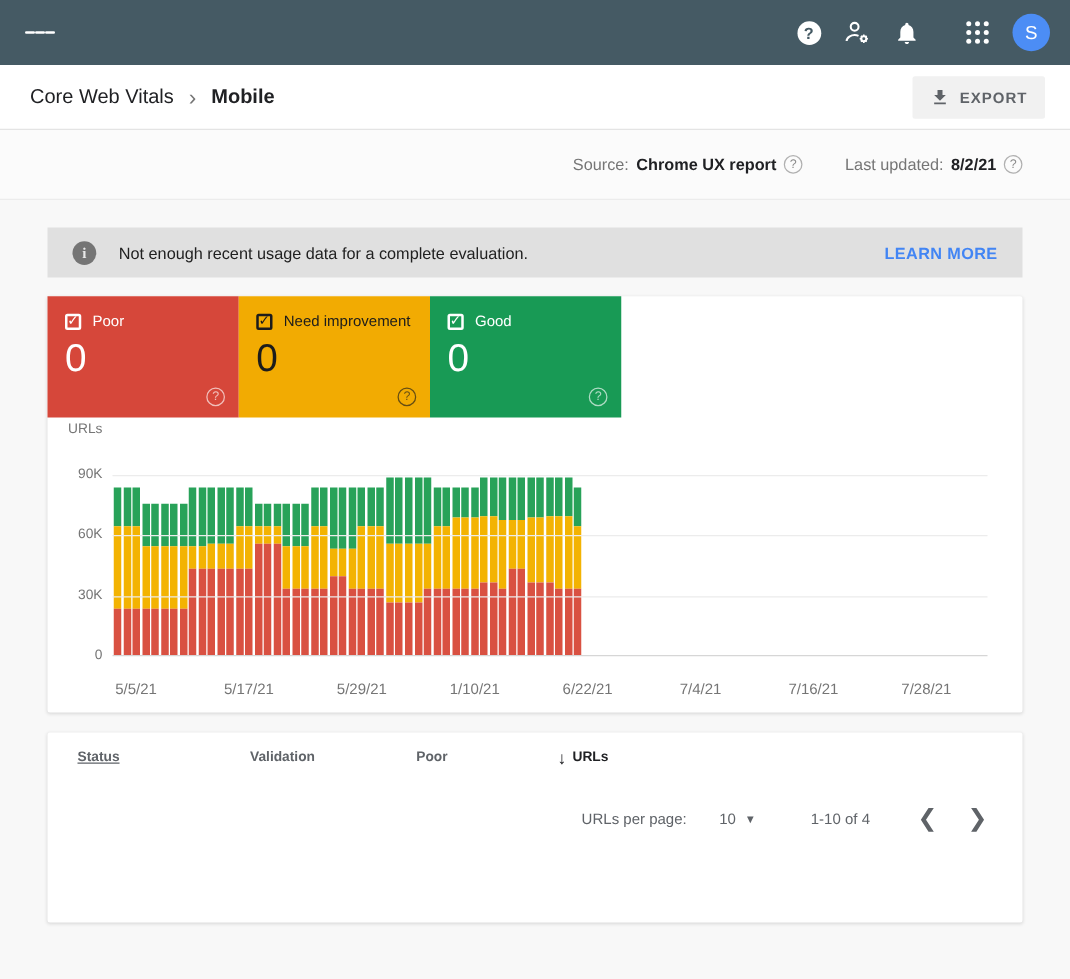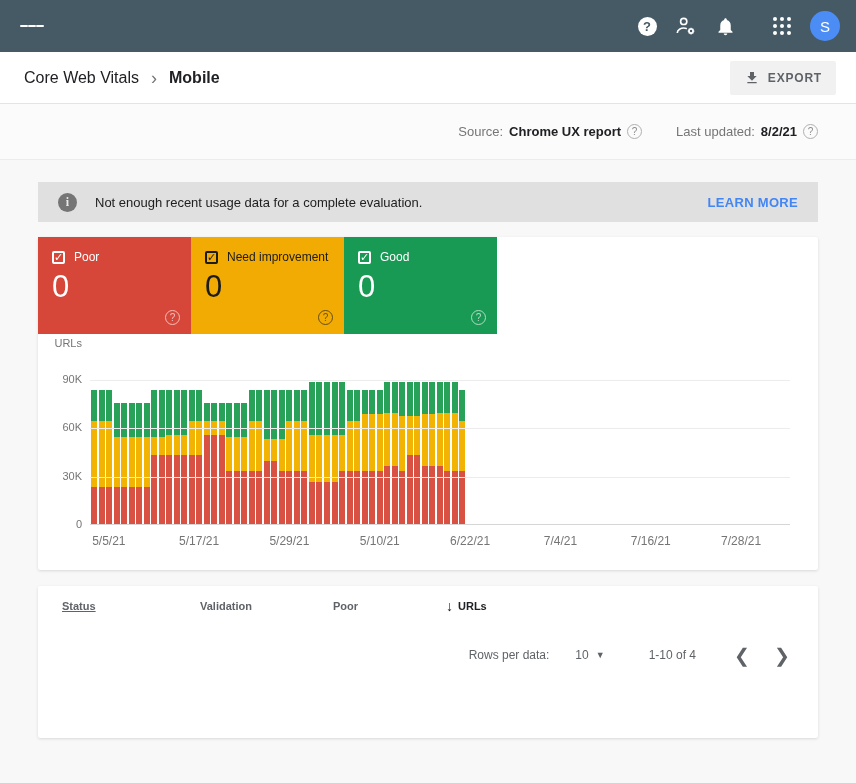--- a/index.html
+++ b/index.html
@@ -65,21 +65,21 @@
   .scard-q { position:absolute; right:11px; bottom:9px; width:15px; height:15px; border-radius:50%;
     border:1.5px solid currentColor; opacity:0.65; font-size:10px;
     display:flex; align-items:center; justify-content:center; cursor:pointer; }
   .chart-area { position:relative; height:236px; font-size:11px; color:#757575; }
   .y-axis-title { position:absolute; left:0; width:44px; top:3px; text-align:right; }
   .ylab { position:absolute; left:0; width:44px; text-align:right; }
   .plot { position:absolute; left:52px; top:46px; width:700px; height:145px; border-bottom:1px solid #d6d6d6; }
   .gridline { position:absolute; left:0; right:0; height:1px; background:#ececec; }
   .bars { position:absolute; left:1px; bottom:0; display:flex; align-items:flex-end; }
   .bar { display:flex; flex-direction:column; justify-content:flex-end; width:6px; margin-right:1.53px; }
-  .xlab { position:absolute; transform:translateX(-50%); font-size:12px; white-space:nowrap; }
+  .xlab { position:absolute; transform:translateX(-50%); font-size:12px; white-space:nowrap;margin-top:10px; }
   
   .details-card { height:152px; margin-top:16px; padding:0 24px; }
   .details-head { display:flex; align-items:center; height:53px; padding-top:8px; }
   .details-title { font-size:16px; color:#202124; flex:1; }
   .filter-icon { width:24px; height:24px; display:flex; flex-direction:column; align-items:center;
     justify-content:center; gap:3px; cursor:pointer; }
   .filter-icon div { height:2px; background:#5f6368; border-radius:1px; }
   .f1{width:16px;} .f2{width:10px;} .f3{width:5px;}
   .cols { display:flex; align-items:center; height:40px; font-size:11px; font-weight:700; color:#5f6368; }
   .col-status { width:138px;text-decoration:underline; } .col-type { flex:1; } .col-validation { width:133px; } .col-trend { width:113px; }
@@ -453,40 +453,40 @@
         <div class="gridline" style="top: 48.3333px;"></div>
         <div class="gridline" style="top: 0px;"></div>
       </div>
   <div class="ylab" style="top: 184px;">0</div>
       <div class="ylab" style="top: 135.667px;">30K</div>
       <div class="ylab" style="top: 87.3333px;">60K</div>
       <div class="ylab" style="top: 39px;">90K</div>
       <div class="xlab" style="left: 70.8172px; top: 200px;">5/5/21</div>
       <div class="xlab" style="left: 161.14px; top: 200px;">5/17/21</div>
       <div class="xlab" style="left: 251.462px; top: 200px;">5/29/21</div>
-      <div class="xlab" style="left: 341.785px; top: 200px;">5/10/21</div>
+      <div class="xlab" style="left: 341.785px; top: 200px;">1/10/21</div>
       <div class="xlab" style="left: 432.108px; top: 200px;">6/22/21</div>
       <div class="xlab" style="left: 522.43px; top: 200px;">7/4/21</div>
       <div class="xlab" style="left: 612.753px; top: 200px;">7/16/21</div>
       <div class="xlab" style="left: 703.075px; top: 200px;">7/28/21</div>
     </div>
 </div>
 
 <div class="card details-card">
   <div class="cols">
     <div class="col-status">Status</div>
     <div class="col-validation">Validation</div>
     <div class="col-trend">Poor</div>
     <div class="col-urls">
       <span class="sort-arrow">↓</span>
       <span>URLs</span>
     </div>
   </div>
   <div class="pager">
-    <span>Rows per data:</span>
+    <span>URLs per page:</span>
     <span class="rpp-select">
       <span>10</span>
       <span class="dd-arrow">▼</span>
     </span>
     <span class="range">1-10 of 4</span>
     <span class="chev chev-prev">❮</span>
     <span class="chev chev-next">❯</span>
   </div>
 </div>
 

